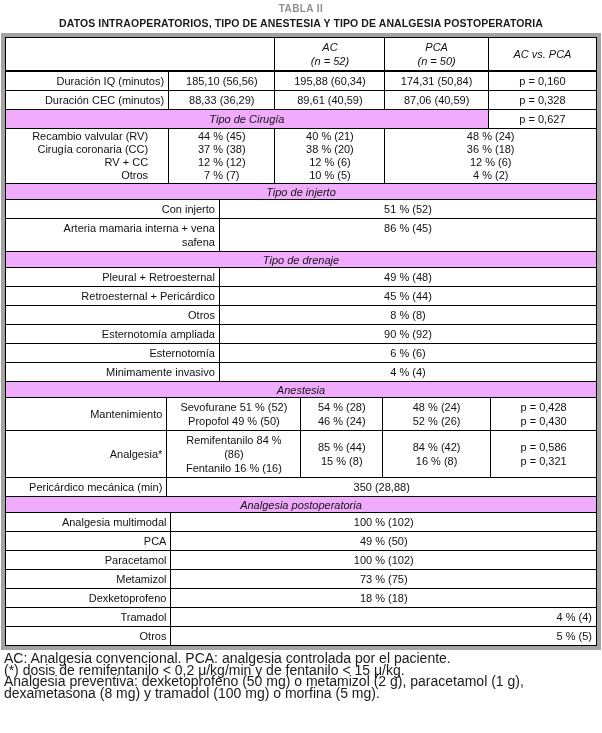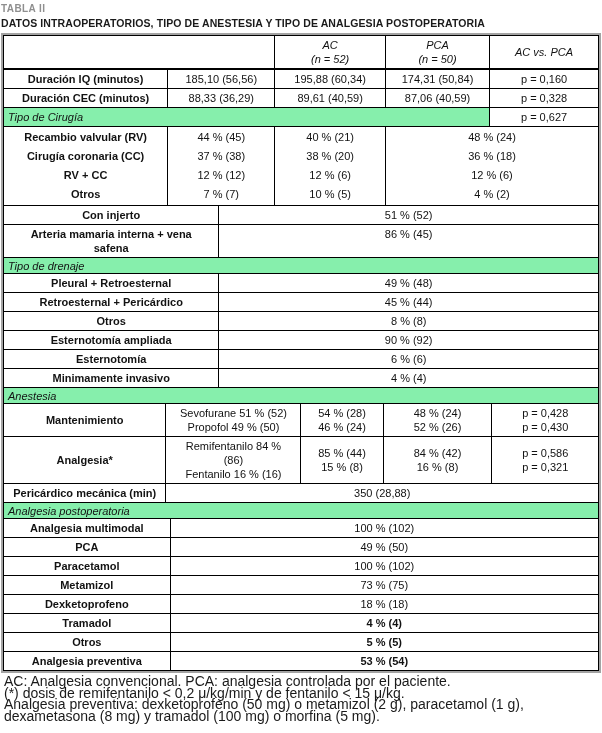--- a/index.html
+++ b/index.html
@@ -4,46 +4,46 @@
 <style>
   html,body{margin:0;padding:0;background:#ffffff;}
   body{
     width:602px;height:733px;overflow:hidden;
     font-family:"Liberation Sans", sans-serif;color:#121212;
     -webkit-font-smoothing:antialiased;
   }
   .page{width:602px;box-sizing:border-box;padding:0 1px;}
 
   
-  .titles{text-align:left;padding:3px 0 4px 0;}
+  .titles{text-align:center;padding:3px 0 4px 0;}
   .kicker{font-size:10px;font-weight:bold;color:#8f8f8f;letter-spacing:.4px;line-height:12px;}
   .heading{font-size:10.5px;font-weight:bold;color:#1a1a1a;letter-spacing:.1px;line-height:12px;margin-top:2px;}
 
   
-  .tblwrap{border:2px solid #a3a3a3;}
+  .tblwrap{border:4px solid #a3a3a3;}
   table{width:100%;border-collapse:collapse;table-layout:fixed;}
   table + table{margin-top:-1px;}
   td{
     border:1px solid #000;
     font-size:11px;line-height:14px;
     padding:2px 4px;
     vertical-align:middle;
     white-space:pre-line;
     overflow:hidden;
   }
   .c{text-align:center;}
-  .lbl{text-align:center;font-weight:bold;}
+  .lbl{text-align:right;}
   .vt{vertical-align:top;}
   .hdr td{text-align:center;font-style:italic;line-height:14px;padding:2px 3px;border-bottom:2px solid #000;}
   .section{
-    background:#86efac;
-    font-style:italic;
+    background:#f0abfc;
+    font-style:italic;text-align:center;
     line-height:12px;padding:1.5px 4px;
   }
-  .quad td{line-height:19px;padding:1px 8px;}
+  .quad td{line-height:13px;padding:1px 20px;}
   .dual td{line-height:14px;padding:2px 4px;}
   .tri td{line-height:14px;padding:2px 4px;}
 
   
   .footnotes{padding:3px 2px 0 3px;}
   .footnote{font-size:14px;line-height:11.5px;color:#1a1a1a;}
 </style>
 </head>
 <body>
 
@@ -111,20 +111,23 @@
       </tr>
     </tbody>
       </table>
 
     <table>
       <colgroup>
           <col style="width:36.2%">
           <col style="width:63.8%">
         </colgroup>
       <tbody>
+          <tr>
+        <td colspan="2" class="section">Tipo de injerto</td>
+      </tr>
       <tr>
         <td class="lbl">Con injerto</td>
         <td class="c">51 % (52)</td>
       </tr>
       <tr>
         <td class="lbl vt">Arteria mamaria interna + vena
 safena</td>
         <td class="c vt">86 % (45)</td>
       </tr>
     </tbody>
@@ -247,24 +250,20 @@
         <td class="c">18 % (18)</td>
       </tr>
       <tr>
         <td class="lbl">Tramadol</td>
         <td class="lbl">4 % (4)</td>
       </tr>
       <tr>
         <td class="lbl">Otros</td>
         <td class="lbl">5 % (5)</td>
       </tr>
-      <tr>
-        <td class="lbl">Analgesia preventiva</td>
-        <td class="lbl">53 % (54)</td>
-      </tr>
     </tbody>
       </table>
 
   </div>
 
   <div class="footnotes">
     <div class="footnote">AC: Analgesia convencional. PCA: analgesia controlada por el paciente.</div>
     <div class="footnote">(*) dosis de remifentanilo &lt; 0,2 μ/kg/min y de fentanilo &lt; 15 μ/kg.</div>
     <div class="footnote">Analgesia preventiva: dexketoprofeno (50 mg) o metamizol (2 g), paracetamol (1 g), dexametasona (8 mg) y tramadol (100 mg) o morfina (5 mg).</div>
   </div>

